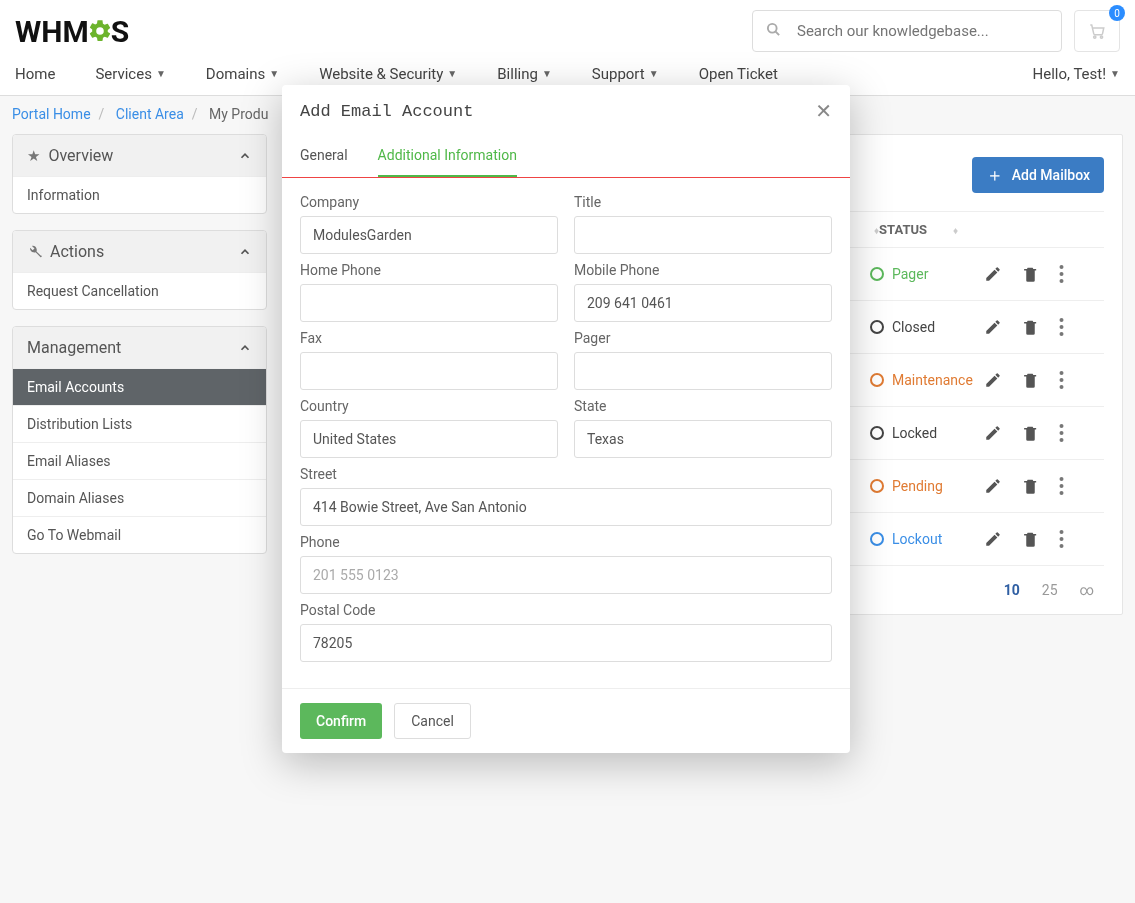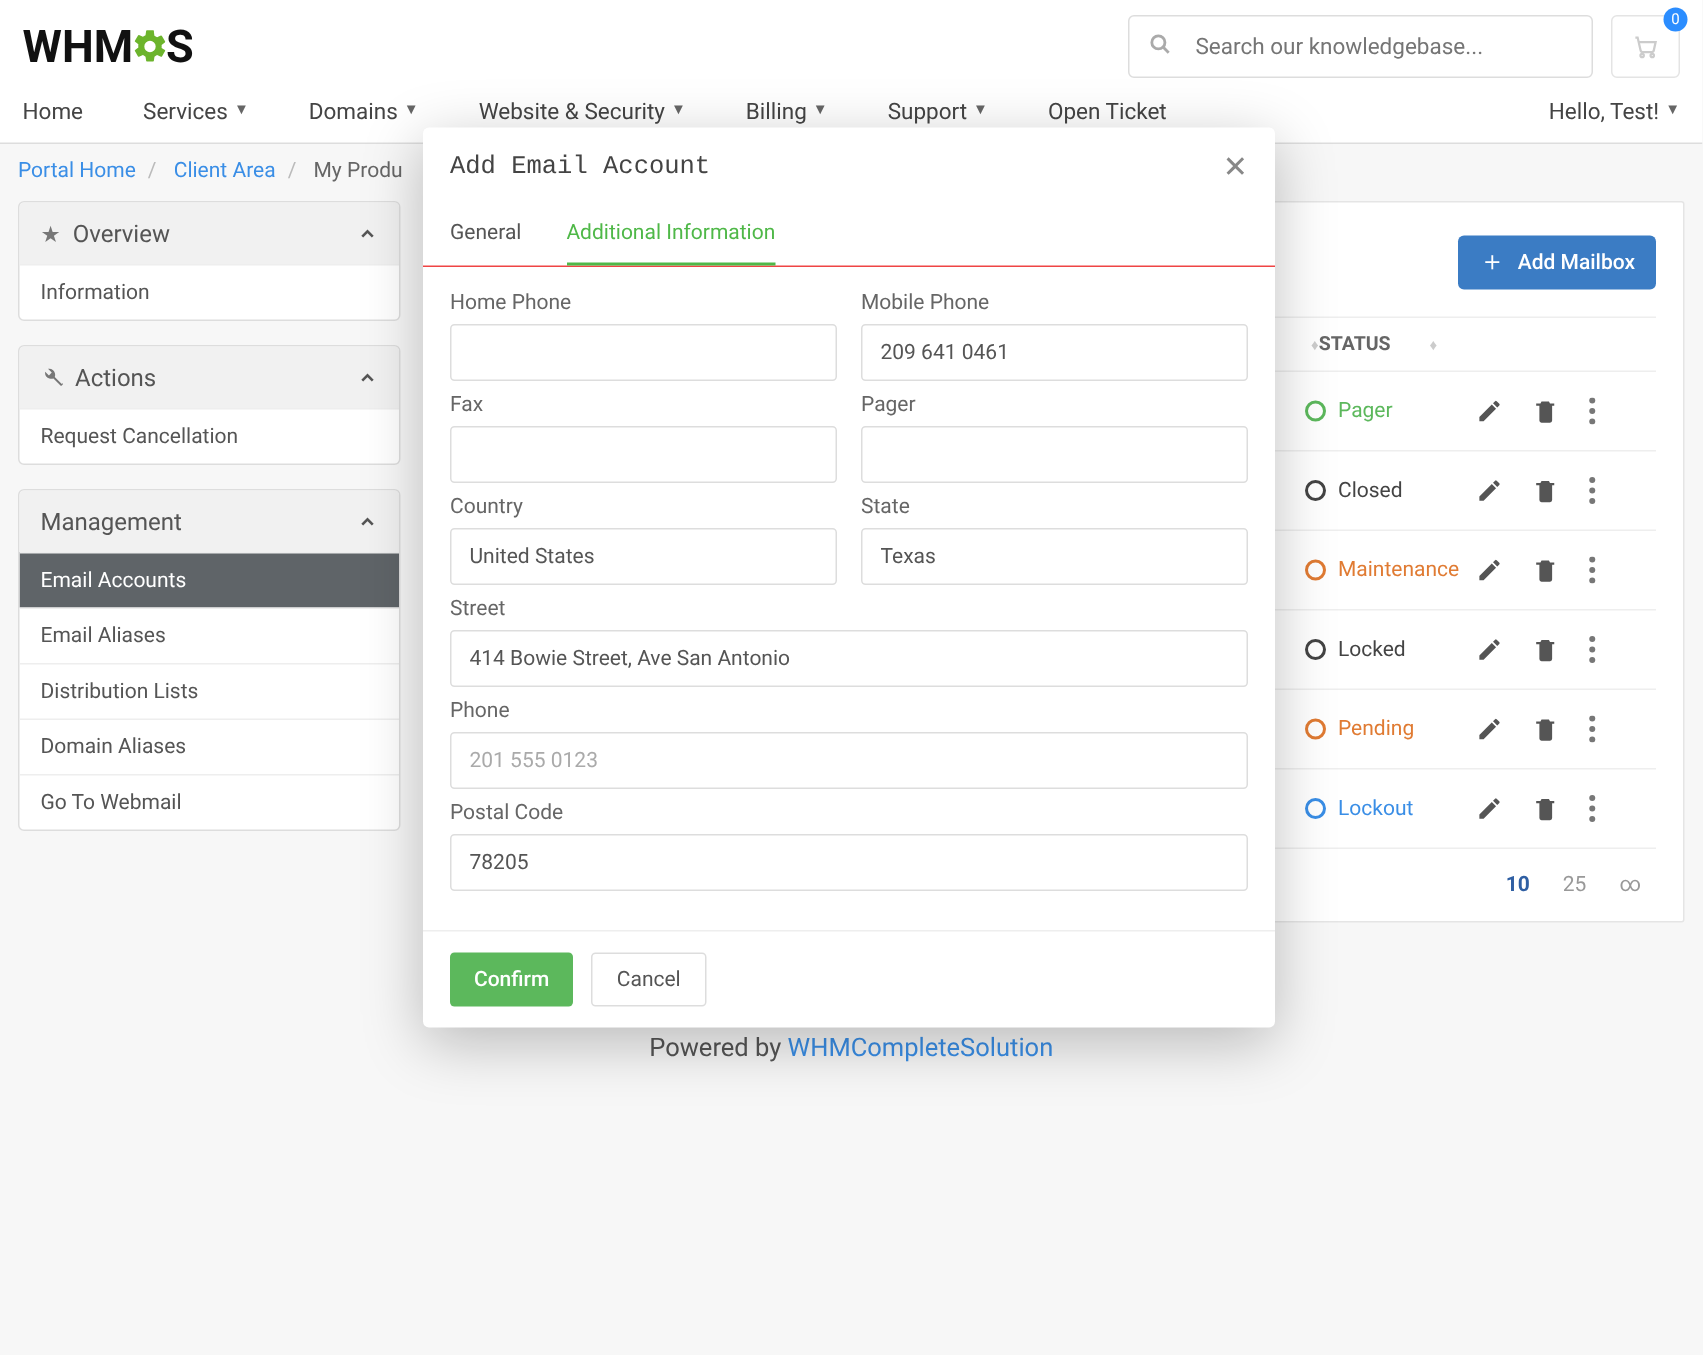--- a/index.html
+++ b/index.html
@@ -186,22 +186,22 @@
             <span>Management</span>
           </span>
         <span class="chev">
             <svg width="14" height="14" viewBox="0 0 24 24" fill="none" stroke="#555" stroke-width="3">
               <polyline points="6 15 12 9 18 15"></polyline>
             </svg>
           </span>
       </div>
       <div id="mgmt-items">
           <div class="panel-item active">Email Accounts</div>
+          <div class="panel-item">Distribution Lists</div>
           <div class="panel-item">Email Aliases</div>
-          <div class="panel-item">Distribution Lists</div>
           <div class="panel-item">Domain Aliases</div>
           <div class="panel-item">Go To Webmail</div>
         </div>
     </div>
   </div>
 
   <div class="maincol">
     <div class="maintop">
       <span style="color:#666;">s.</span>
       <button class="btn-primary">
@@ -401,20 +401,24 @@
     <div class="modal-h">
       <span class="title">Add Email Account</span>
       <span class="close">✕</span>
     </div>
     <div class="tabs">
       <div class="tab">General</div>
       <div class="tab active">Additional Information</div>
     </div>
     <div class="modal-body">
       <div class="row">
+        <div class="field"><label>Company</label><input value="ModulesGarden" style=""></div>
+        <div class="field"><label>Title</label><input value="" style=""></div>
+      </div>
+      <div class="row">
         <div class="field"><label>Home Phone</label><input value="" style=""></div>
         <div class="field"><label>Mobile Phone</label><input value="209 641 0461" style=""></div>
       </div>
       <div class="row">
         <div class="field"><label>Fax</label><input value="" style=""></div>
         <div class="field"><label>Pager</label><input value="" style=""></div>
       </div>
       <div class="row">
         <div class="field"><label>Country</label><input value="United States" style=""></div>
         <div class="field"><label>State</label><input value="Texas" style=""></div>

